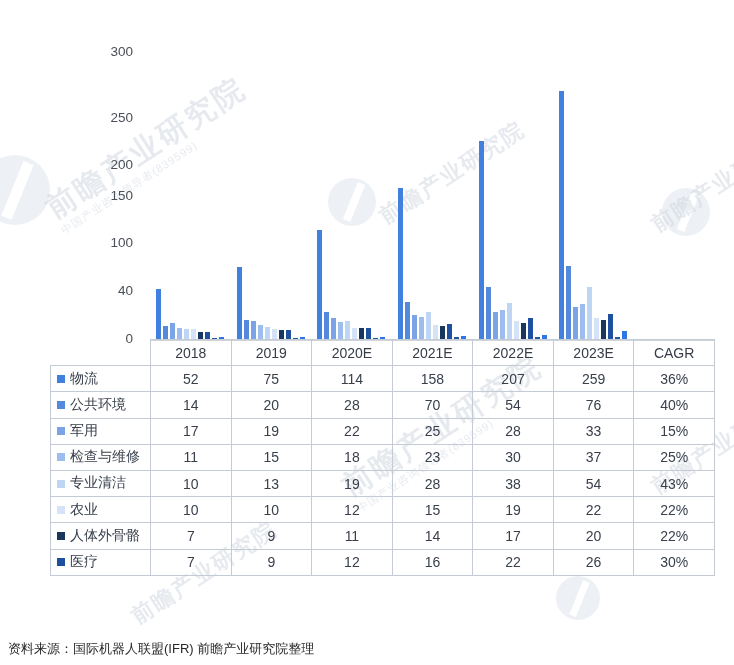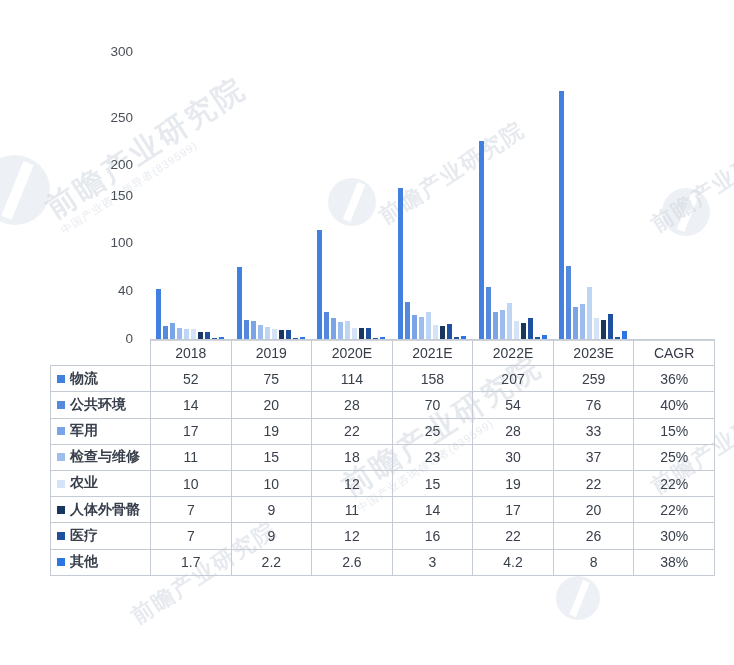--- a/index.html
+++ b/index.html
@@ -26,21 +26,21 @@
          font-size:13.5px;color:#4a4f57;}
   
   .dtable{position:absolute;left:50px;top:339px;width:664px;border-collapse:collapse;
           table-layout:fixed;font-size:14px;color:#39404c;}
   .dtable td,.dtable th{border:1px solid #c5cbd4;height:25.2px;text-align:center;
           font-weight:400;padding:0;background:transparent;}
   .dtable th{color:#353c48;}
   .dtable td.lbl{text-align:left;padding-left:6px;}
   .dtable th.corner{border:none;border-right:1px solid #c5cbd4;}
   .mark{display:inline-block;width:8px;height:8px;margin-right:5px;vertical-align:middle;}
-  .lbl span.txt{vertical-align:middle;font-weight:bold;}
+  .lbl span.txt{vertical-align:middle;}
   
   .footer{position:absolute;left:8px;right:8px;bottom:7px;display:flex;
           justify-content:space-between;font-size:13px;color:#282828;}
 </style>
 </head>
 <body>
 
 <div class="page">
 
   <div class="wm-logo" style="left:-20px;top:155px;width:70px;height:70px;"></div>
@@ -214,20 +214,30 @@
           <td class="lbl"><span class="mark" style="background: rgb(156, 189, 238);"></span><span class="txt">检查与维修</span></td>
           <td>11</td>
           <td>15</td>
           <td>18</td>
           <td>23</td>
           <td>30</td>
           <td>37</td>
           <td>25%</td>
         </tr>
         <tr>
+          <td class="lbl"><span class="mark" style="background: rgb(190, 214, 244);"></span><span class="txt">专业清洁</span></td>
+          <td>10</td>
+          <td>13</td>
+          <td>19</td>
+          <td>28</td>
+          <td>38</td>
+          <td>54</td>
+          <td>43%</td>
+        </tr>
+        <tr>
           <td class="lbl"><span class="mark" style="background: rgb(213, 227, 248);"></span><span class="txt">农业</span></td>
           <td>10</td>
           <td>10</td>
           <td>12</td>
           <td>15</td>
           <td>19</td>
           <td>22</td>
           <td>22%</td>
         </tr>
         <tr>
@@ -243,29 +253,20 @@
         <tr>
           <td class="lbl"><span class="mark" style="background: rgb(31, 80, 159);"></span><span class="txt">医疗</span></td>
           <td>7</td>
           <td>9</td>
           <td>12</td>
           <td>16</td>
           <td>22</td>
           <td>26</td>
           <td>30%</td>
         </tr>
-        <tr>
-          <td class="lbl"><span class="mark" style="background: rgb(46, 116, 226);"></span><span class="txt">其他</span></td>
-          <td>1.7</td>
-          <td>2.2</td>
-          <td>2.6</td>
-          <td>3</td>
-          <td>4.2</td>
-          <td>8</td>
-          <td>38%</td>
-        </tr>
       </tbody>
     </table>
 
   <div class="footer">
+    <span>资料来源：国际机器人联盟(IFR)  前瞻产业研究院整理</span>
   </div>
 
 </div>
 
 </body></html>

